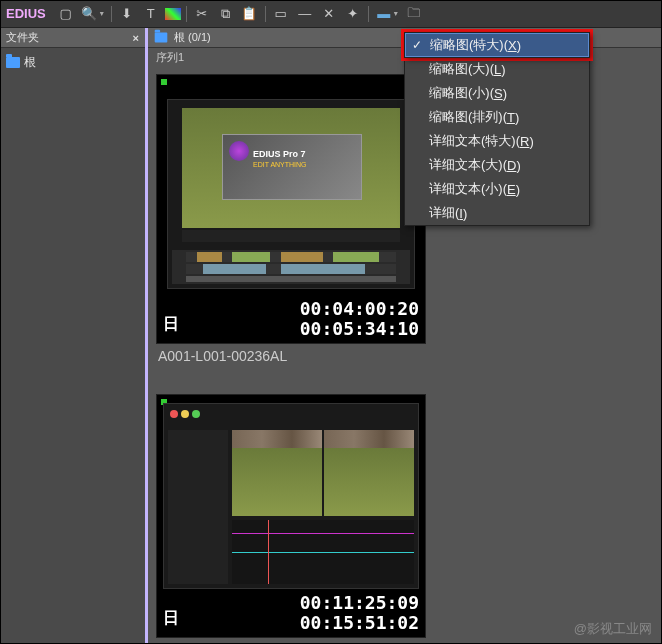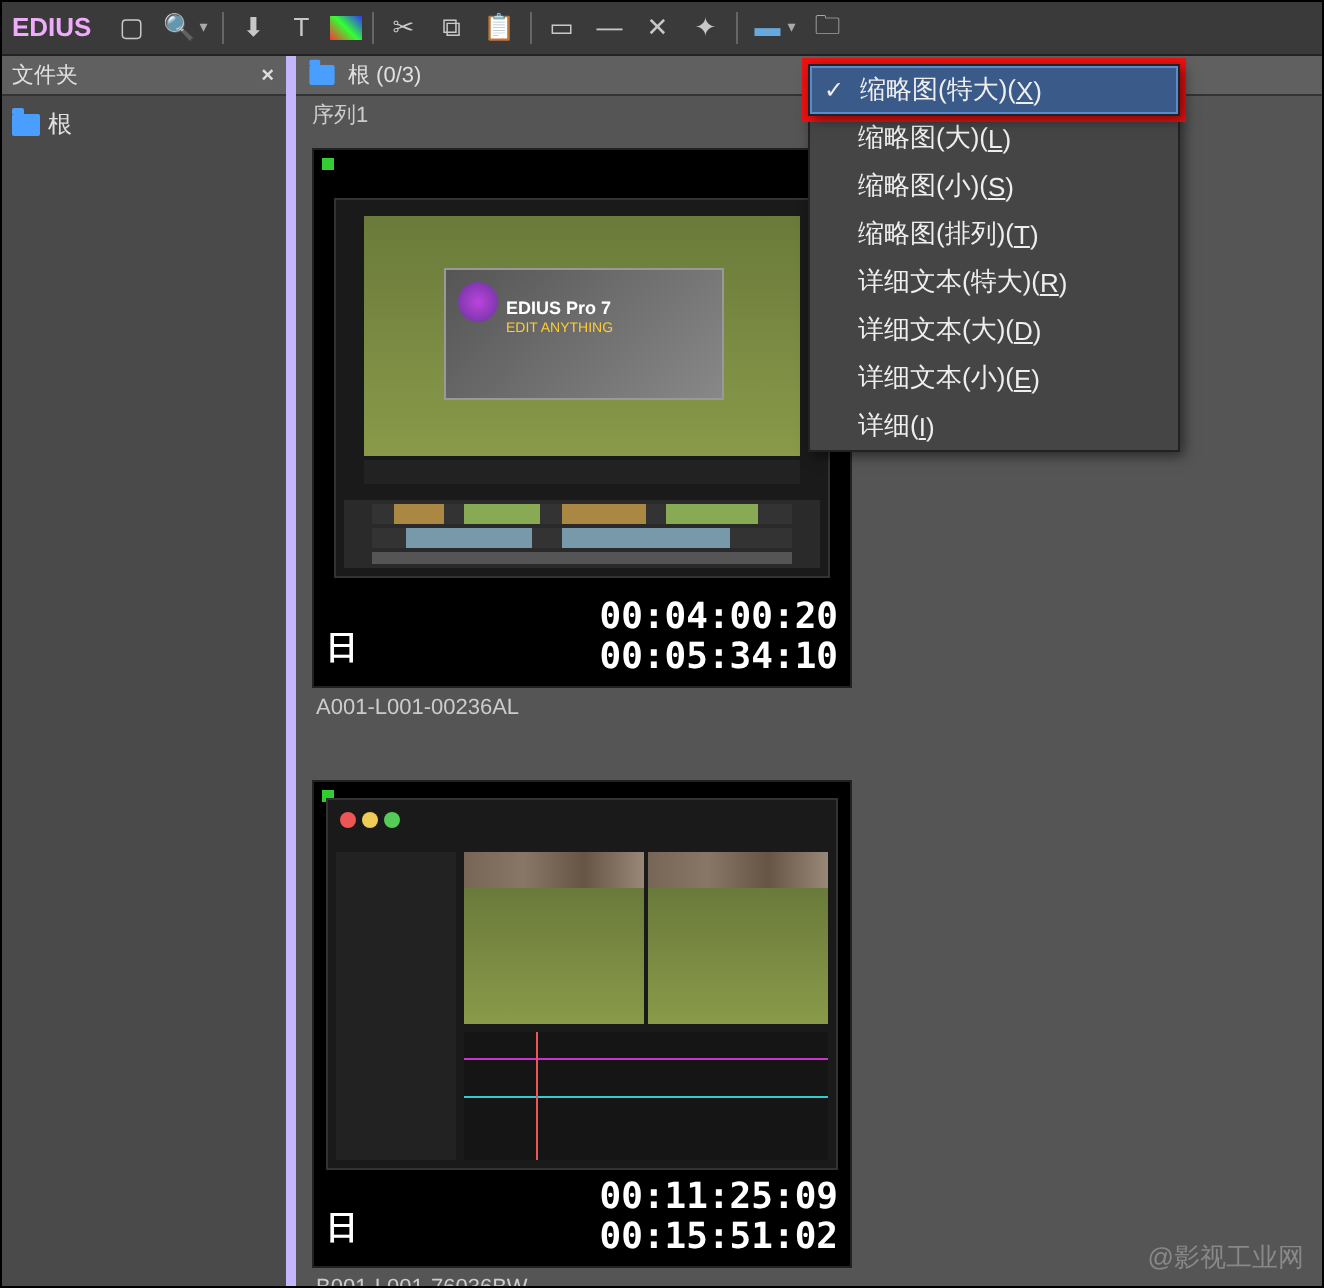--- a/index.html
+++ b/index.html
@@ -23,21 +23,21 @@
     display: flex; align-items: center; justify-content: center;
     color: #c8c8c8; cursor: pointer; font-size: 13px;
   }
   .tb-sep { width:1px; height:16px; background:#666; margin:0 3px;}
   .tb-drop { width:8px; font-size:8px; margin-left:-2px; color:#aaa;}
   
   .main { display: flex; height: calc(100% - 28px); }
   
   .left {
     width: 148px; background: #4a4a4a;
-    border-right: 5px solid #c4b5fd;
+    border-right: 3px solid #c4b5fd;
     display:flex; flex-direction:column;
   }
   .panel-tab {
     height: 20px; background: #606060;
     display: flex; align-items: center; padding: 0 6px;
     font-size: 11px; border-bottom:1px solid #333;
   }
   .panel-tab .x { margin-left:auto; font-weight:bold; cursor:pointer; color:#ddd;}
   .tree { padding: 4px 6px; }
   .tree-item { display:flex; align-items:center; gap:4px; padding:2px 0; cursor:pointer;}
@@ -66,21 +66,21 @@
     position:absolute; left:10px; right:10px; top:24px; bottom:54px;
     background:#1a1a1a; border:1px solid #333;
   }
   .grass{background:linear-gradient(#6a7a3a,#8a9a4a);}
   .tc {
     position:absolute; right:6px; bottom:4px; text-align:right;
     font-family:"Consolas",monospace; font-size:18px; font-weight:bold;
     color:#fff; line-height:1.1;
   }
   .day-ico{position:absolute;left:6px;bottom:8px;color:#fff;font-size:16px;font-weight:bold;}
-  .clip-name{font-size:11px;color:#ccc;padding:4px 2px;}
+  .clip-name{font-size:14px;color:#ccc;padding:4px 2px;}
   
   .t1-preview{position:absolute;left:14px;right:14px;top:8px;height:120px;background:#2a2a2a;}
   .t1-grass{position:absolute;left:0;right:0;top:0;bottom:0;}
   .t1-splash{position:absolute;left:40px;top:26px;width:140px;height:66px;background:linear-gradient(135deg,#555,#888);border:1px solid #999;}
   .t1-logo{position:absolute;left:6px;top:6px;width:20px;height:20px;border-radius:50%;background:radial-gradient(#b4d,#639);}
   .t1-txt{position:absolute;left:30px;top:14px;font-size:9px;color:#fff;font-weight:bold;}
   .t1-sub{position:absolute;left:30px;top:26px;font-size:7px;color:#fc3;}
   .t1-ctrl{position:absolute;left:14px;right:14px;top:130px;height:12px;background:#222;}
   .t1-tl{position:absolute;left:4px;right:4px;top:150px;bottom:4px;background:#2a2a2a;}
   .tl-row{height:10px;margin:2px 14px;background:#333;position:relative;}
@@ -160,21 +160,21 @@
       <div class="tree-item">
         <span class="folder-ico"></span>
         <span>根</span>
       </div>
     </div>
   </div>
 
   <div class="right">
     <div class="bin-header">
       <span class="folder-ico" style="transform:scale(.9);"></span>
-      <span>根 (0/3)</span>
+      <span>根 (0/1)</span>
     </div>
     <div class="bin-body">
       <span class="seq-label">序列1</span>
 
       <div class="clip" style="margin-top:8px;">
         <div class="thumb">
           <span class="green-dot"></span>
           <div class="thumb-inner">
             <div class="t1-preview">
               <div class="t1-grass grass"></div>

